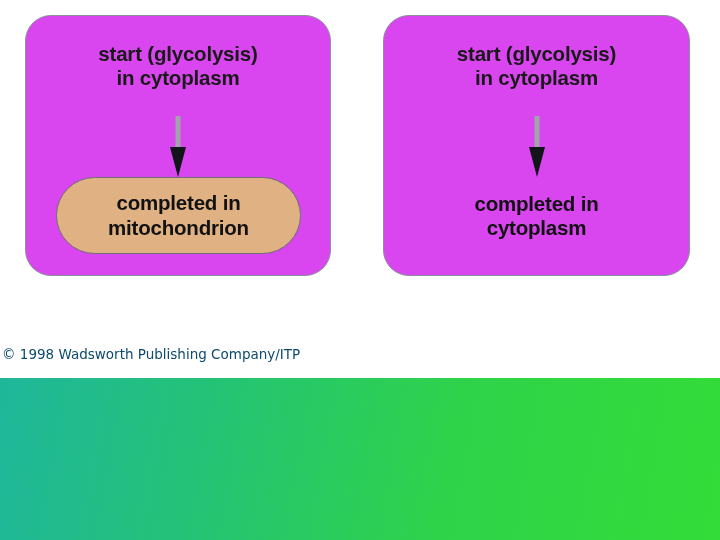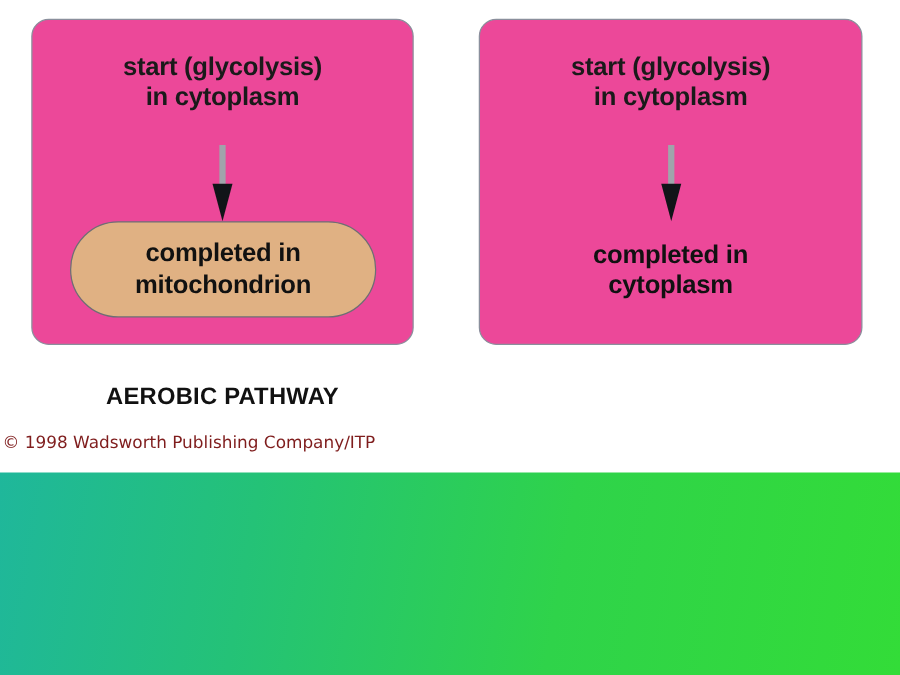--- a/index.html
+++ b/index.html
@@ -28,23 +28,23 @@
     top: 0;
     width: 720px;
     height: 378px;
     background: #ffffff;
   }
 
   
   .panel {
     position: absolute;
     box-sizing: border-box;
-    background: #ec4899;
+    background: #d946ef;
     border: 1px solid #8a8f9c;
-    border-radius: 14px;
+    border-radius: 26px;
   }
   .panel-left {
     left: 25px;
     top: 15px;
     width: 306px;
     height: 261px;
   }
   .panel-right {
     left: 383px;
     top: 15px;
@@ -159,21 +159,21 @@
   }
 
   
   .copyright {
     position: absolute;
     left: 2px;
     top: 346px;
     font-family: "DejaVu Sans", sans-serif;
     font-size: 13.5px;
     font-weight: normal;
-    color: #7f1d1d;
+    color: #0c4a6e;
     letter-spacing: 0px;
     white-space: nowrap;
   }
 
   
   .green-band {
     position: absolute;
     left: 0;
     top: 378px;
     width: 720px;
@@ -209,21 +209,20 @@
 
       <div class="arrow">
         <div class="arrow-shaft"></div>
         <div class="arrow-head"></div>
       </div>
 
       <div class="inner-text">completed in
 cytoplasm</div>
     </div>
 
-    <div class="caption caption-left">AEROBIC PATHWAY</div>
 
 
     <div class="copyright">© 1998 Wadsworth Publishing Company/ITP</div>
   </div>
 
   <div class="green-band"></div>
 
 </div>
 
 </body></html>

